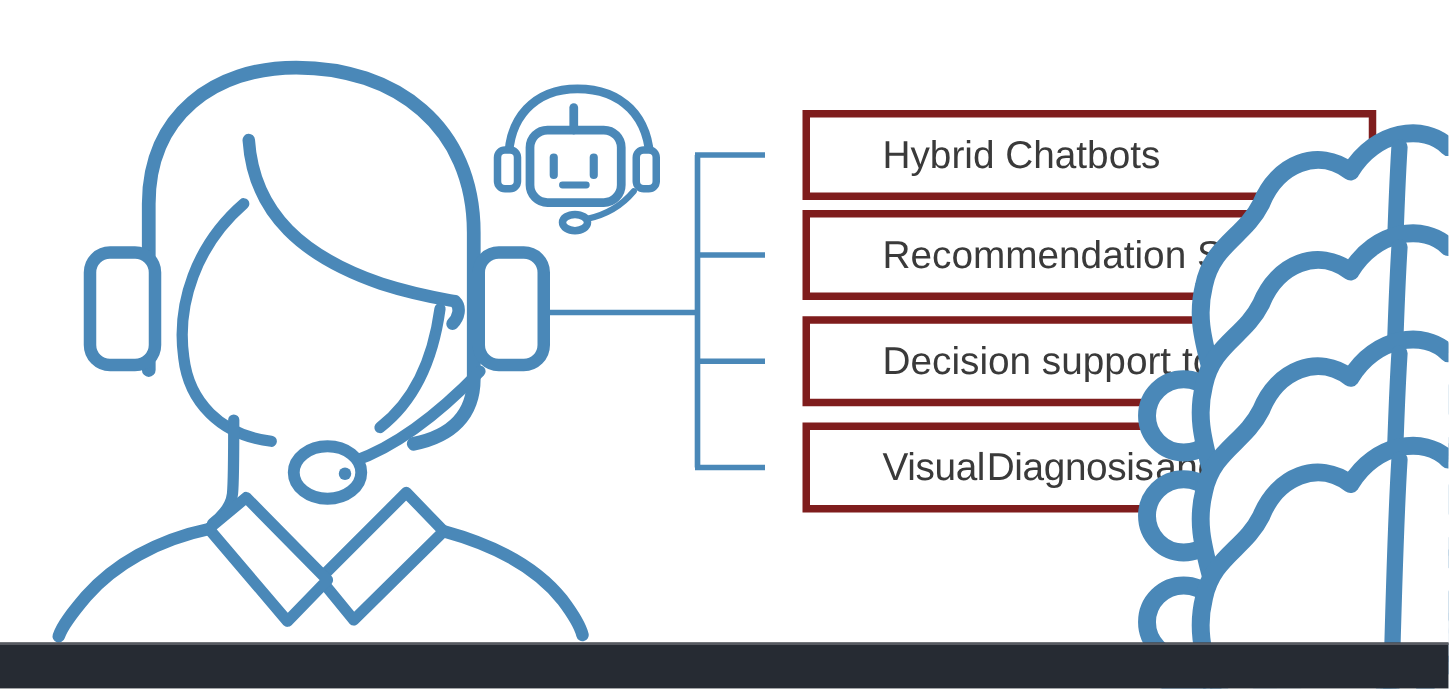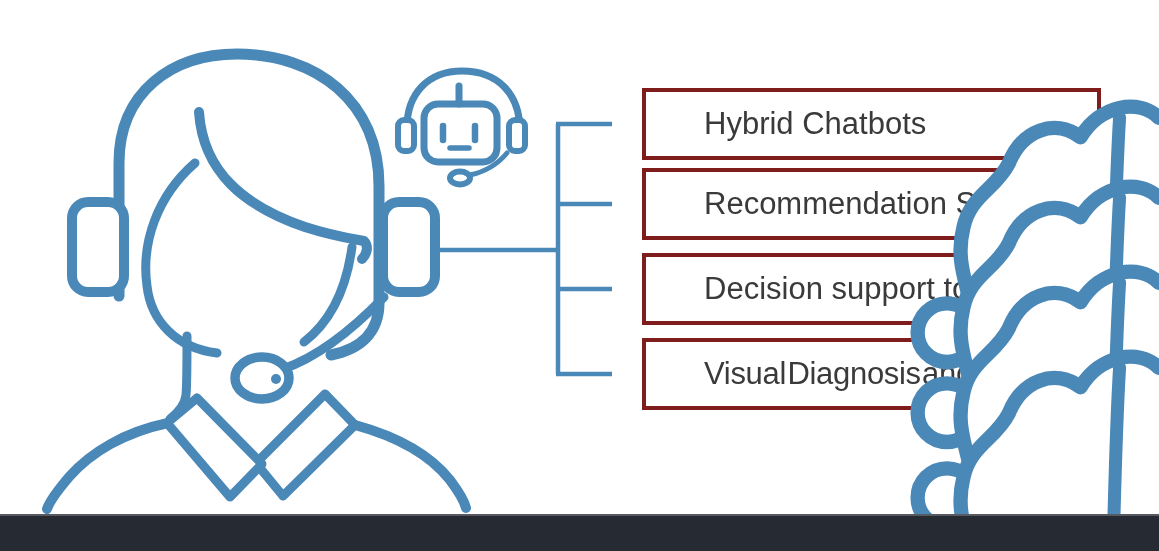--- a/index.html
+++ b/index.html
@@ -3,21 +3,21 @@
 <meta charset="utf-8">
 <style>
   html,body{margin:0;padding:0;background:#fff;}
   .stage{
     position:relative;width:1159px;height:551px;background:#fff;overflow:hidden;
     font-family:"Liberation Sans","DejaVu Sans",sans-serif;
   }
   
   .box{
     position:absolute;left:642px;width:459px;height:72px;
-    border:4px solid #7f1d1d;background:#fff;
+    border:6px solid #7f1d1d;background:#fff;
     display:flex;align-items:center;box-sizing:border-box;
     padding-left:58px;
   }
   .box-0{top:88px;}
   .box-1{top:168px;}
   .box-2{top:253px;}
   .box-3{top:338px;}
   .label-text{
     font-size:31px;color:#3a3a3a;white-space:nowrap;letter-spacing:0;
   }

